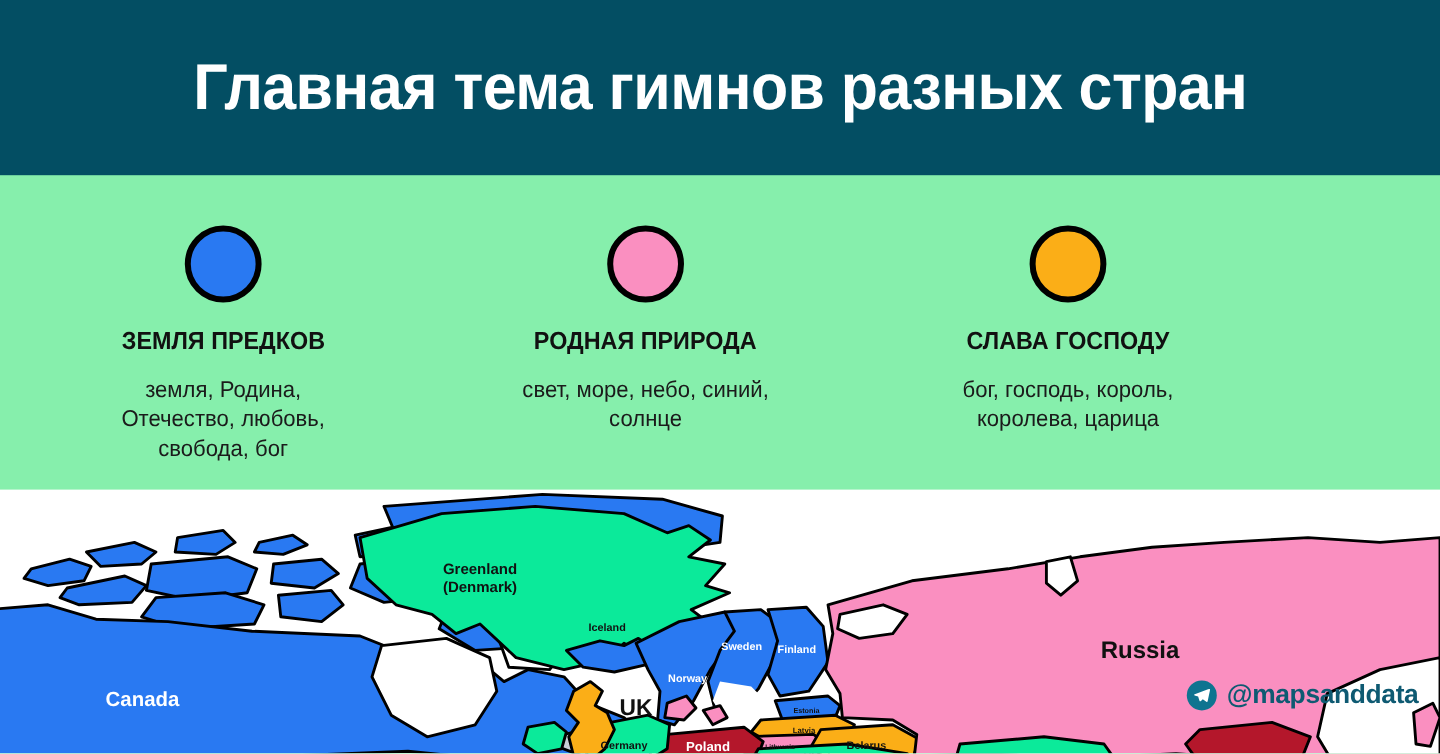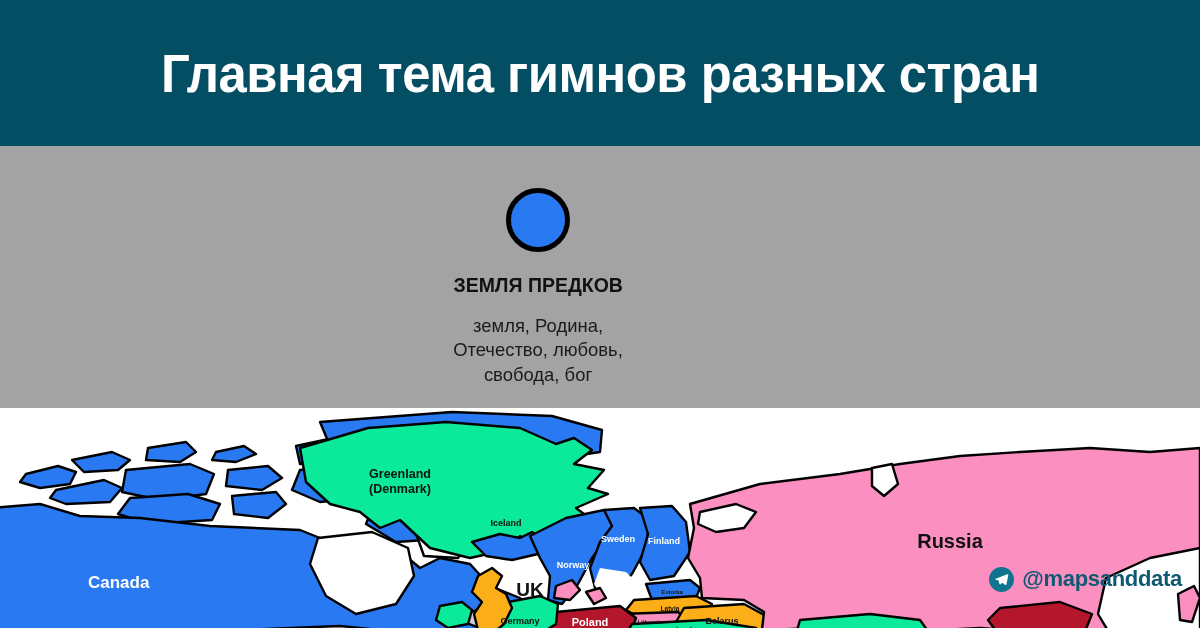--- a/index.html
+++ b/index.html
@@ -11,21 +11,21 @@
   body {
     width: 1200px;
     height: 628px;
     overflow: hidden;
     font-family: "Liberation Sans", "DejaVu Sans", sans-serif;
   }
   #infographic {
     position: relative;
     width: 1200px;
     height: 628px;
-    background: #a3a3a3;
+    background: #86efac;
     overflow: hidden;
   }
 
   
   .header-band {
     position: absolute;
     left: 0;
     top: 0;
     width: 1200px;
     height: 146px;
@@ -149,21 +149,31 @@
   </div>
 
   <div class="legend">
 
     <div class="legend-item">
       <div class="legend-dot" style="background:#2979F2"></div>
       <div class="legend-title">ЗЕМЛЯ ПРЕДКОВ</div>
       <div class="legend-words">земля, Родина, Отечество, любовь, свобода, бог</div>
     </div>
 
-
+    <div class="legend-item">
+      <div class="legend-dot" style="background:#FA8FC0"></div>
+      <div class="legend-title">РОДНАЯ ПРИРОДА</div>
+      <div class="legend-words">свет, море, небо, синий, солнце</div>
+    </div>
+
+    <div class="legend-item">
+      <div class="legend-dot" style="background:#FBAE17"></div>
+      <div class="legend-title">СЛАВА ГОСПОДУ</div>
+      <div class="legend-words">бог, господь, король, королева, царица</div>
+    </div>
 
 
 
   </div>
 
   <div class="map-wrap">
     <svg class="map-svg" width="1200" height="220" viewBox="0 0 1200 220" xmlns="http://www.w3.org/2000/svg">
       <g stroke="#000000" stroke-width="2.4" stroke-linejoin="round">
 
         <path fill="#2979F2" d="M26,66 L58,58 L76,64 L70,76 L40,80 L20,74 Z"></path>

